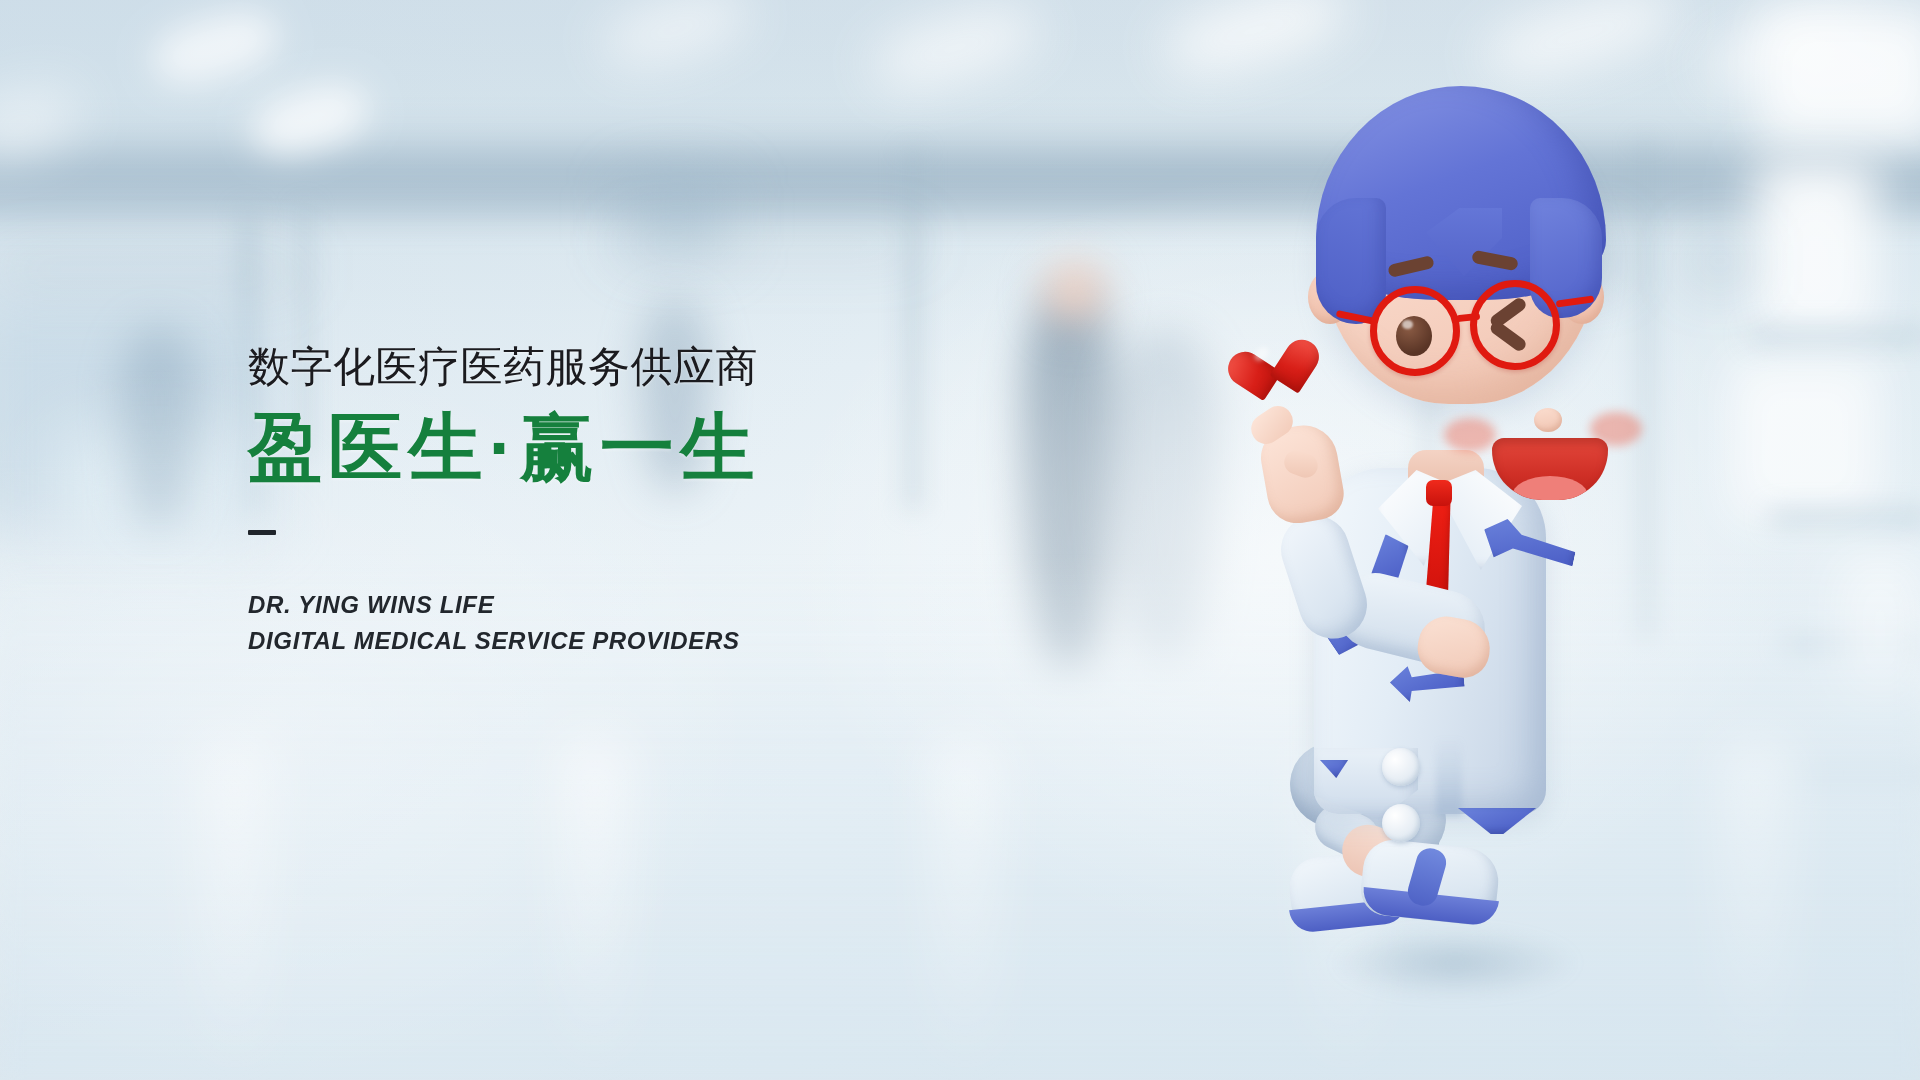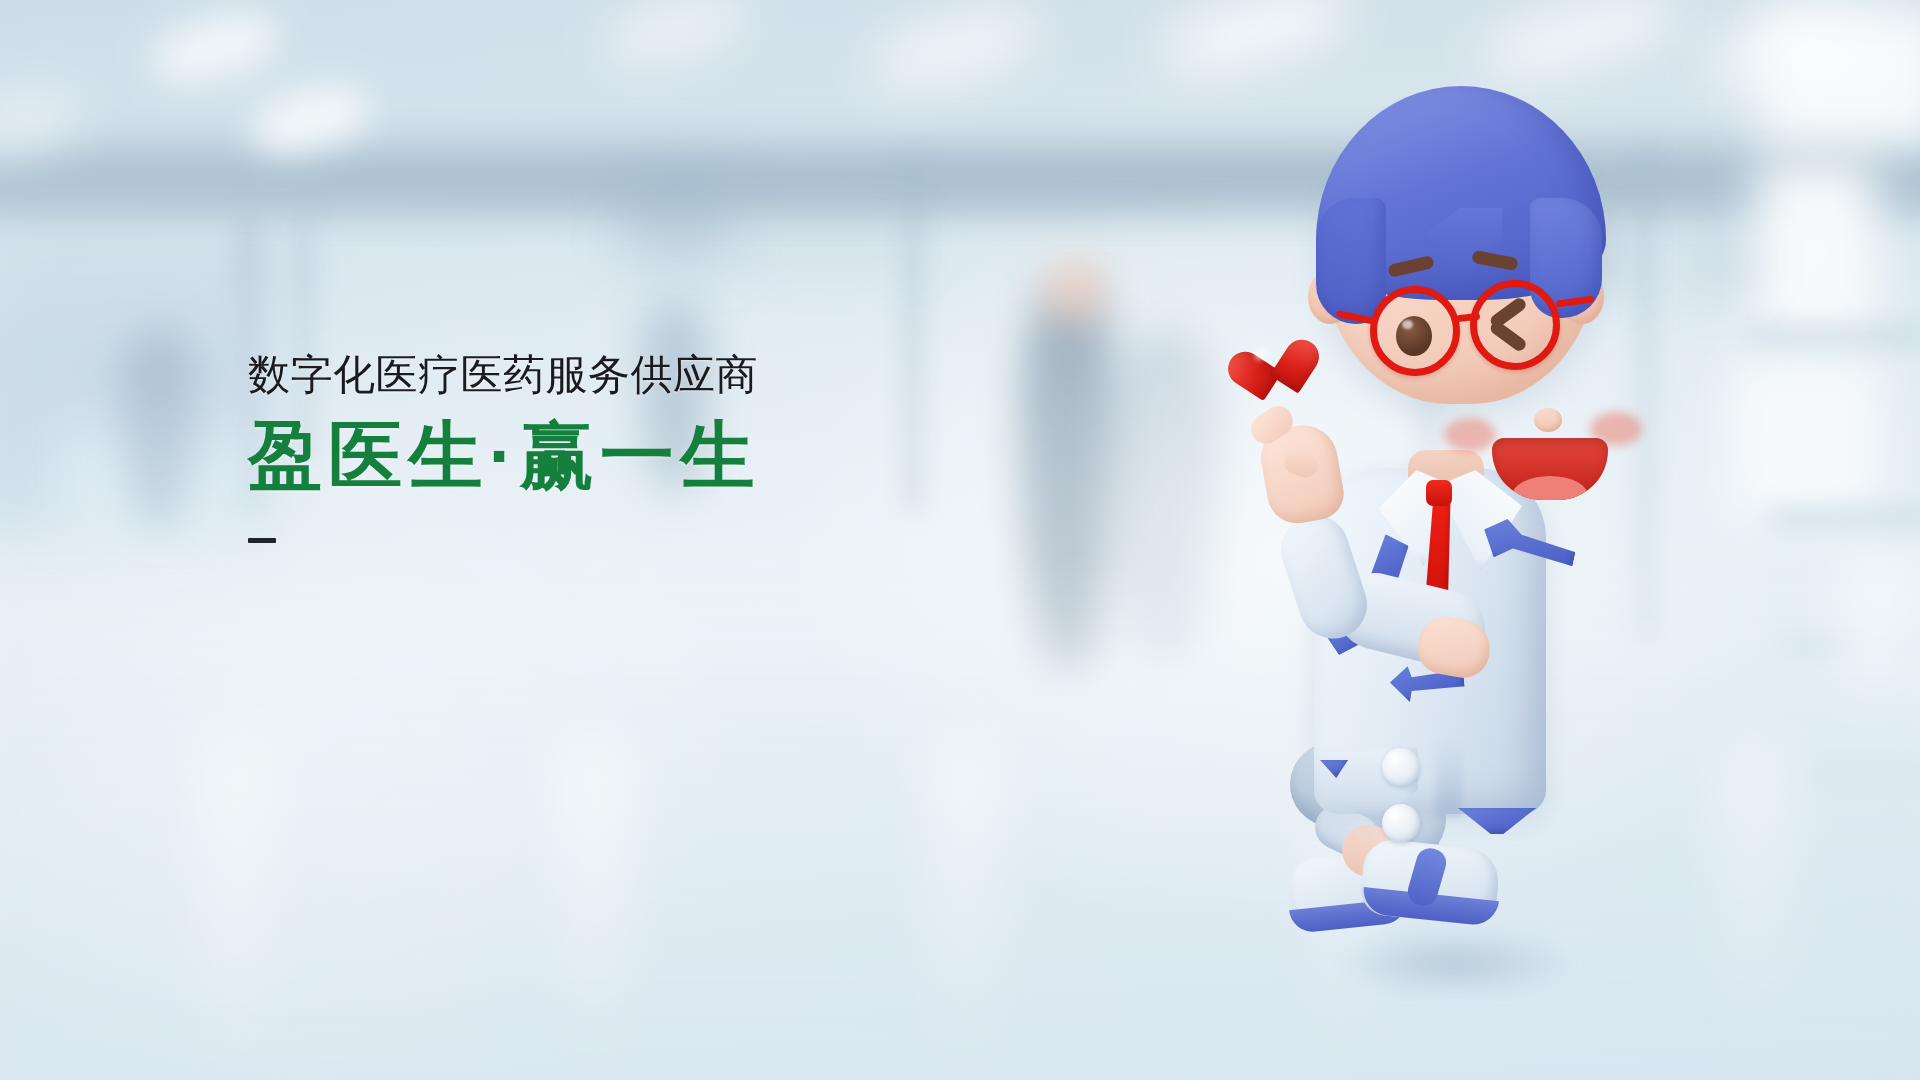--- a/index.html
+++ b/index.html
@@ -82,21 +82,21 @@
       radial-gradient(ellipse 700px 520px at 270px 720px, rgba(255,255,255,.38), rgba(255,255,255,0) 70%);
     pointer-events:none;
   }
   .tint{
     position:absolute;inset:0;
     background:linear-gradient(135deg,rgba(196,216,230,.30),rgba(255,255,255,.04) 45%,rgba(205,224,236,.26));
     pointer-events:none;
   }
 
   
-  .copy{position:absolute;left:248px;top:352px;width:760px;}
+  .copy{position:absolute;left:248px;top:344px;width:760px;}
 
   .kicker{
     font-size:42px;line-height:1.08;color:#1b1b1f;
     letter-spacing:.012em;font-weight:400;white-space:nowrap;
     text-shadow:0 1px 2px rgba(255,255,255,.45);
   }
   .headline{
     margin-top:20px;
     font-size:74px;line-height:1.06;font-weight:800;color:#15803d;
     letter-spacing:.085em;white-space:nowrap;
@@ -491,20 +491,24 @@
     <div class="tint"></div>
   </div>
 
   <div class="copy">
     <div class="kicker nowrap">数字化医疗医药服务供应商</div>
 
     <div class="headline nowrap">盈医生·赢一生</div>
 
     <div class="rule"></div>
 
+    <div class="sub">
+      <div class="nowrap">DR. YING WINS LIFE</div>
+      <div class="nowrap">DIGITAL MEDICAL SERVICE PROVIDERS</div>
+    </div>
   </div>
 
   <div class="mascot">
 
     <div class="m m-shadow"></div>
 
     <div class="m leg-back"></div>
     <div class="m shoe shoe-back"></div>
     <div class="m sole sole-back"></div>
 

